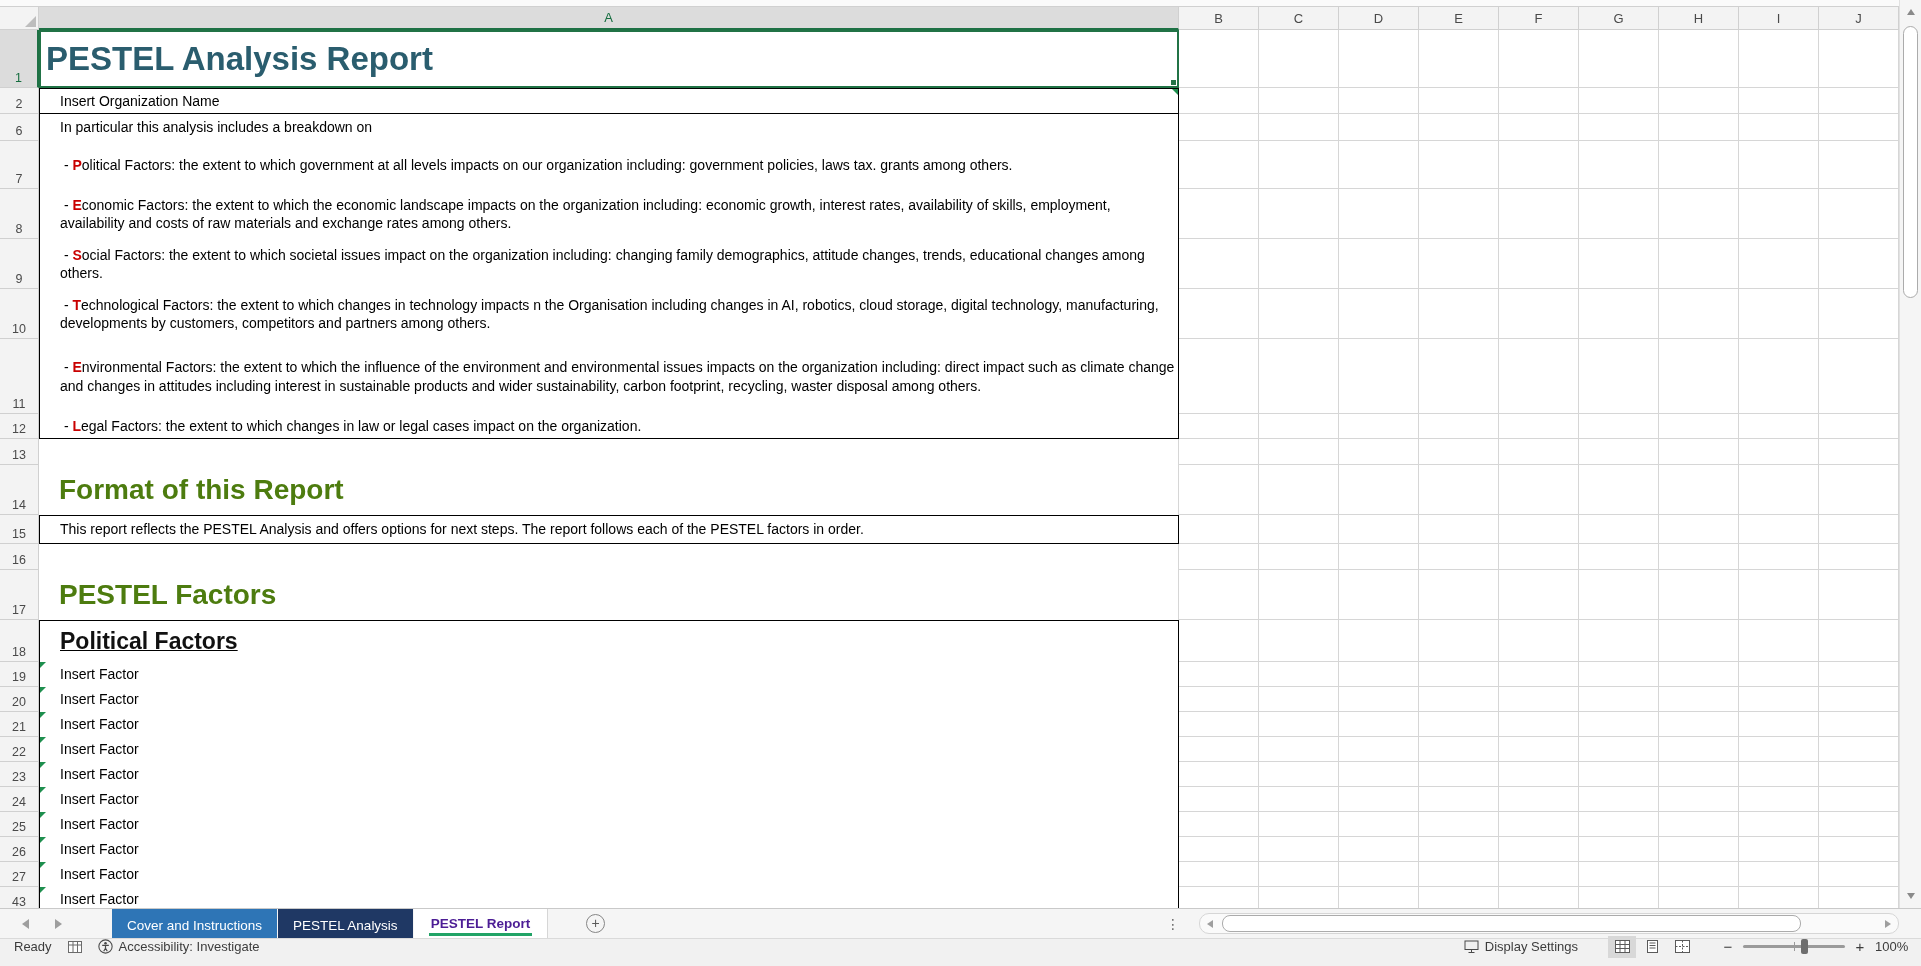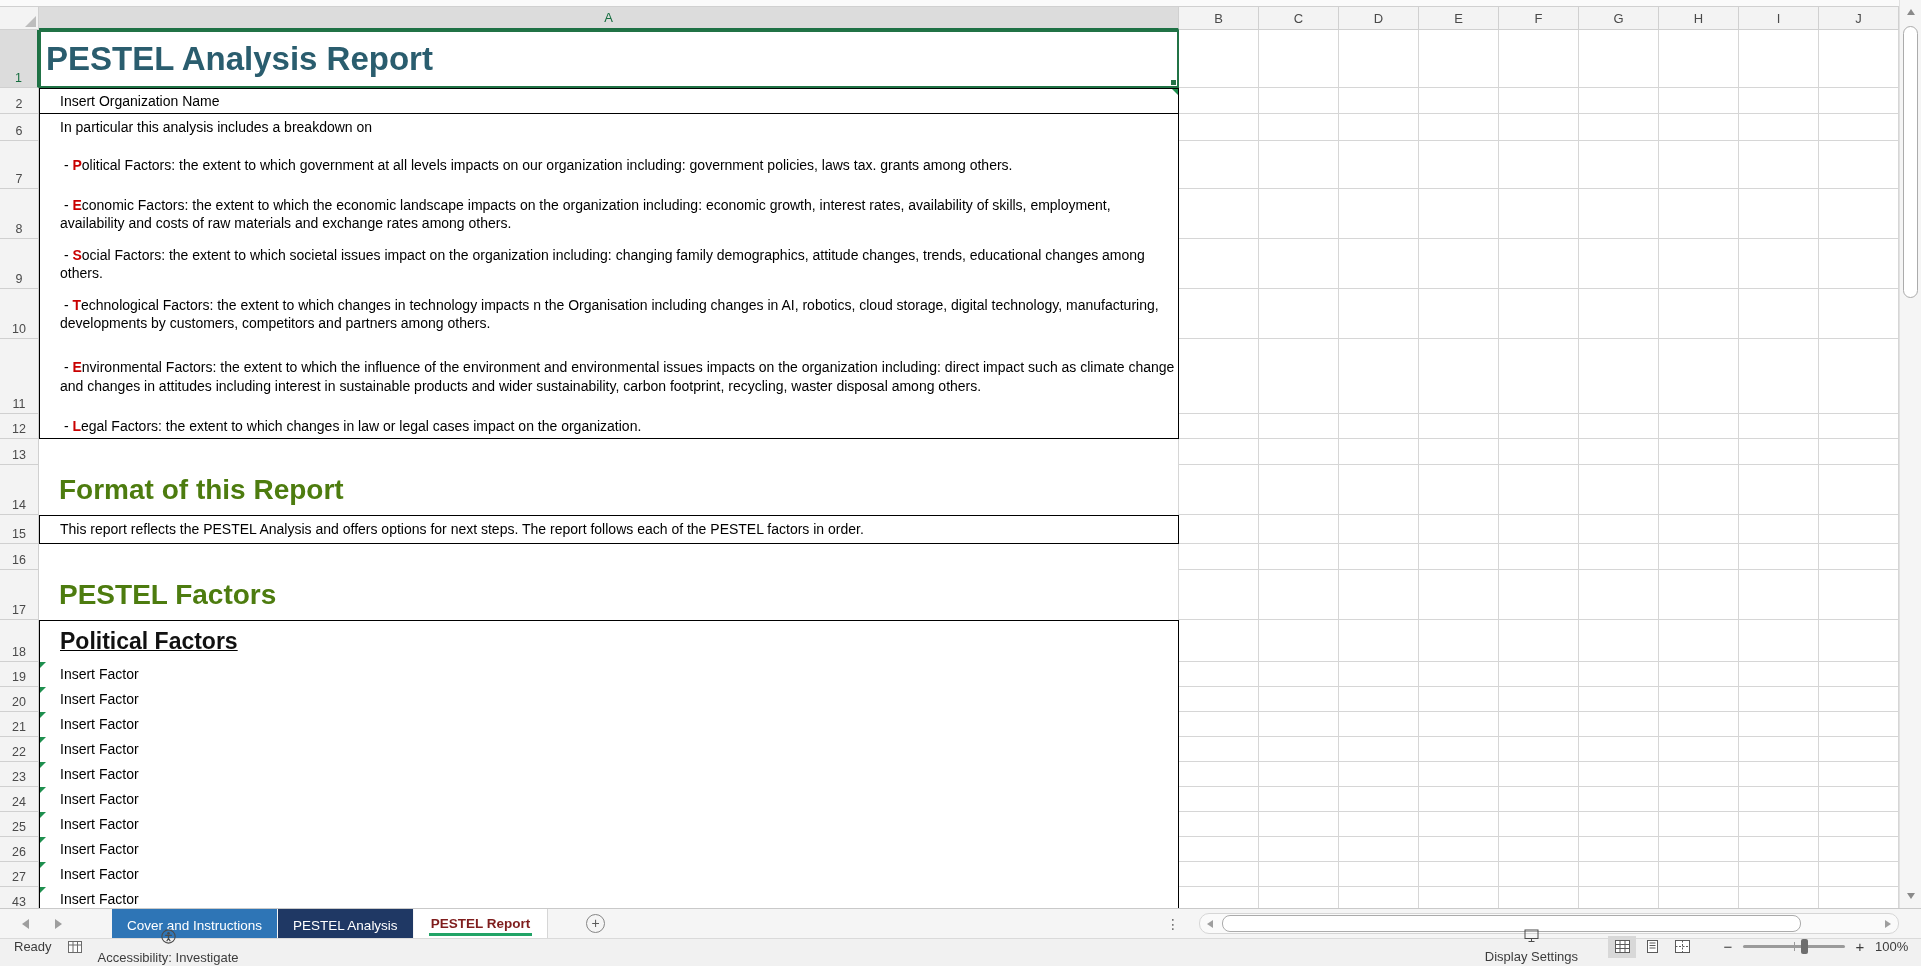--- a/index.html
+++ b/index.html
@@ -59,36 +59,36 @@
   
   .tabbar{position:absolute;left:0;top:908px;width:1921px;height:30px;background:#F5F5F5;border-top:1px solid #C9C9C9;
     display:flex;align-items:stretch;}
   .tab-nav{width:112px;flex:none;display:flex;align-items:center;gap:26px;padding-left:22px;}
   .tri-left{width:0;height:0;border-top:5px solid transparent;border-bottom:5px solid transparent;border-right:7px solid #9E9E9E;}
   .tri-right{width:0;height:0;border-top:5px solid transparent;border-bottom:5px solid transparent;border-left:7px solid #9E9E9E;}
   .tab{display:flex;align-items:center;padding:16px 15px;font-size:13.5px;cursor:default;white-space:nowrap;}
   .tab-blue{background:#2E75B6;color:#fff;border-right:1px solid #F5F5F5;}
   .tab-navy{background:#1F3864;color:#fff;border-right:1px solid #F5F5F5;}
   .tab-active{background:#FFFFFF;border-right:1px solid #D6D6D6;}
-  .tab-active .active-label{font-weight:bold;color:#7f1d1d;border-bottom:3px solid #21A366;padding:1px 2px 2px 2px;}
+  .tab-active .active-label{font-weight:bold;color:#4c1d95;border-bottom:3px solid #21A366;padding:1px 2px 2px 2px;}
   .addsheet{width:19px;height:19px;border:1px solid #868686;border-radius:50%;color:#5A5A5A;font-size:14px;line-height:16px;
     text-align:center;align-self:center;margin-left:38px;}
   .tab-more{margin-left:auto;align-self:center;color:#6A6A6A;font-size:14px;letter-spacing:1px;padding:0 6px;}
   .hscroll{align-self:center;margin-left:12px;margin-right:22px;width:700px;height:21px;background:#FAFAFA;
     border:1px solid #D6D6D6;border-radius:10px;display:flex;align-items:center;}
   .hs-btn{width:20px;flex:none;display:flex;align-items:center;justify-content:center;}
   .hs-btn .tri-left,.hs-btn .tri-right{border-top-width:4px;border-bottom-width:4px;border-left-width:6px;border-right-width:6px;}
   .hs-track{flex:1;height:17px;position:relative;}
   .hs-thumb{position:absolute;left:2px;top:0;width:88%;height:17px;background:#FFFFFF;border:1px solid #ABABAB;border-radius:8px;}
 
   
   .statusbar{position:absolute;left:0;top:938px;width:1921px;height:28px;background:#F1F1F1;border-top:1px solid #DADADA;
     display:flex;align-items:center;font-size:13px;color:#3C3C3C;padding:0 10px 12px 14px;}
   .sb-left{display:flex;align-items:center;gap:16px;}
-  .sb-group{display:flex;align-items:center;gap:6px;flex-direction:column;}
+  .sb-group{display:flex;align-items:center;gap:6px;}
   .sb-right{margin-left:auto;display:flex;align-items:center;gap:12px;}
   .view-btns{display:flex;align-items:center;gap:2px;margin-left:18px;}
   .view-btn{width:28px;height:22px;display:flex;align-items:center;justify-content:center;}
   .view-btn.active{background:#D8D8D8;}
   .zoom{display:flex;align-items:center;gap:9px;margin-left:14px;}
   .zoom-sign{font-size:15px;color:#3C3C3C;width:12px;text-align:center;}
   .zoom-track{width:102px;height:3px;background:#9A9A9A;position:relative;border-radius:2px;}
   .zoom-track::before{content:"";position:absolute;left:50%;top:-3px;width:1px;height:9px;background:#9A9A9A;}
   .zoom-thumb{position:absolute;left:58px;top:-6px;width:7px;height:15px;background:#6E6E6E;border-radius:2px;}
   .zoom-label{min-width:36px;text-align:left;}

